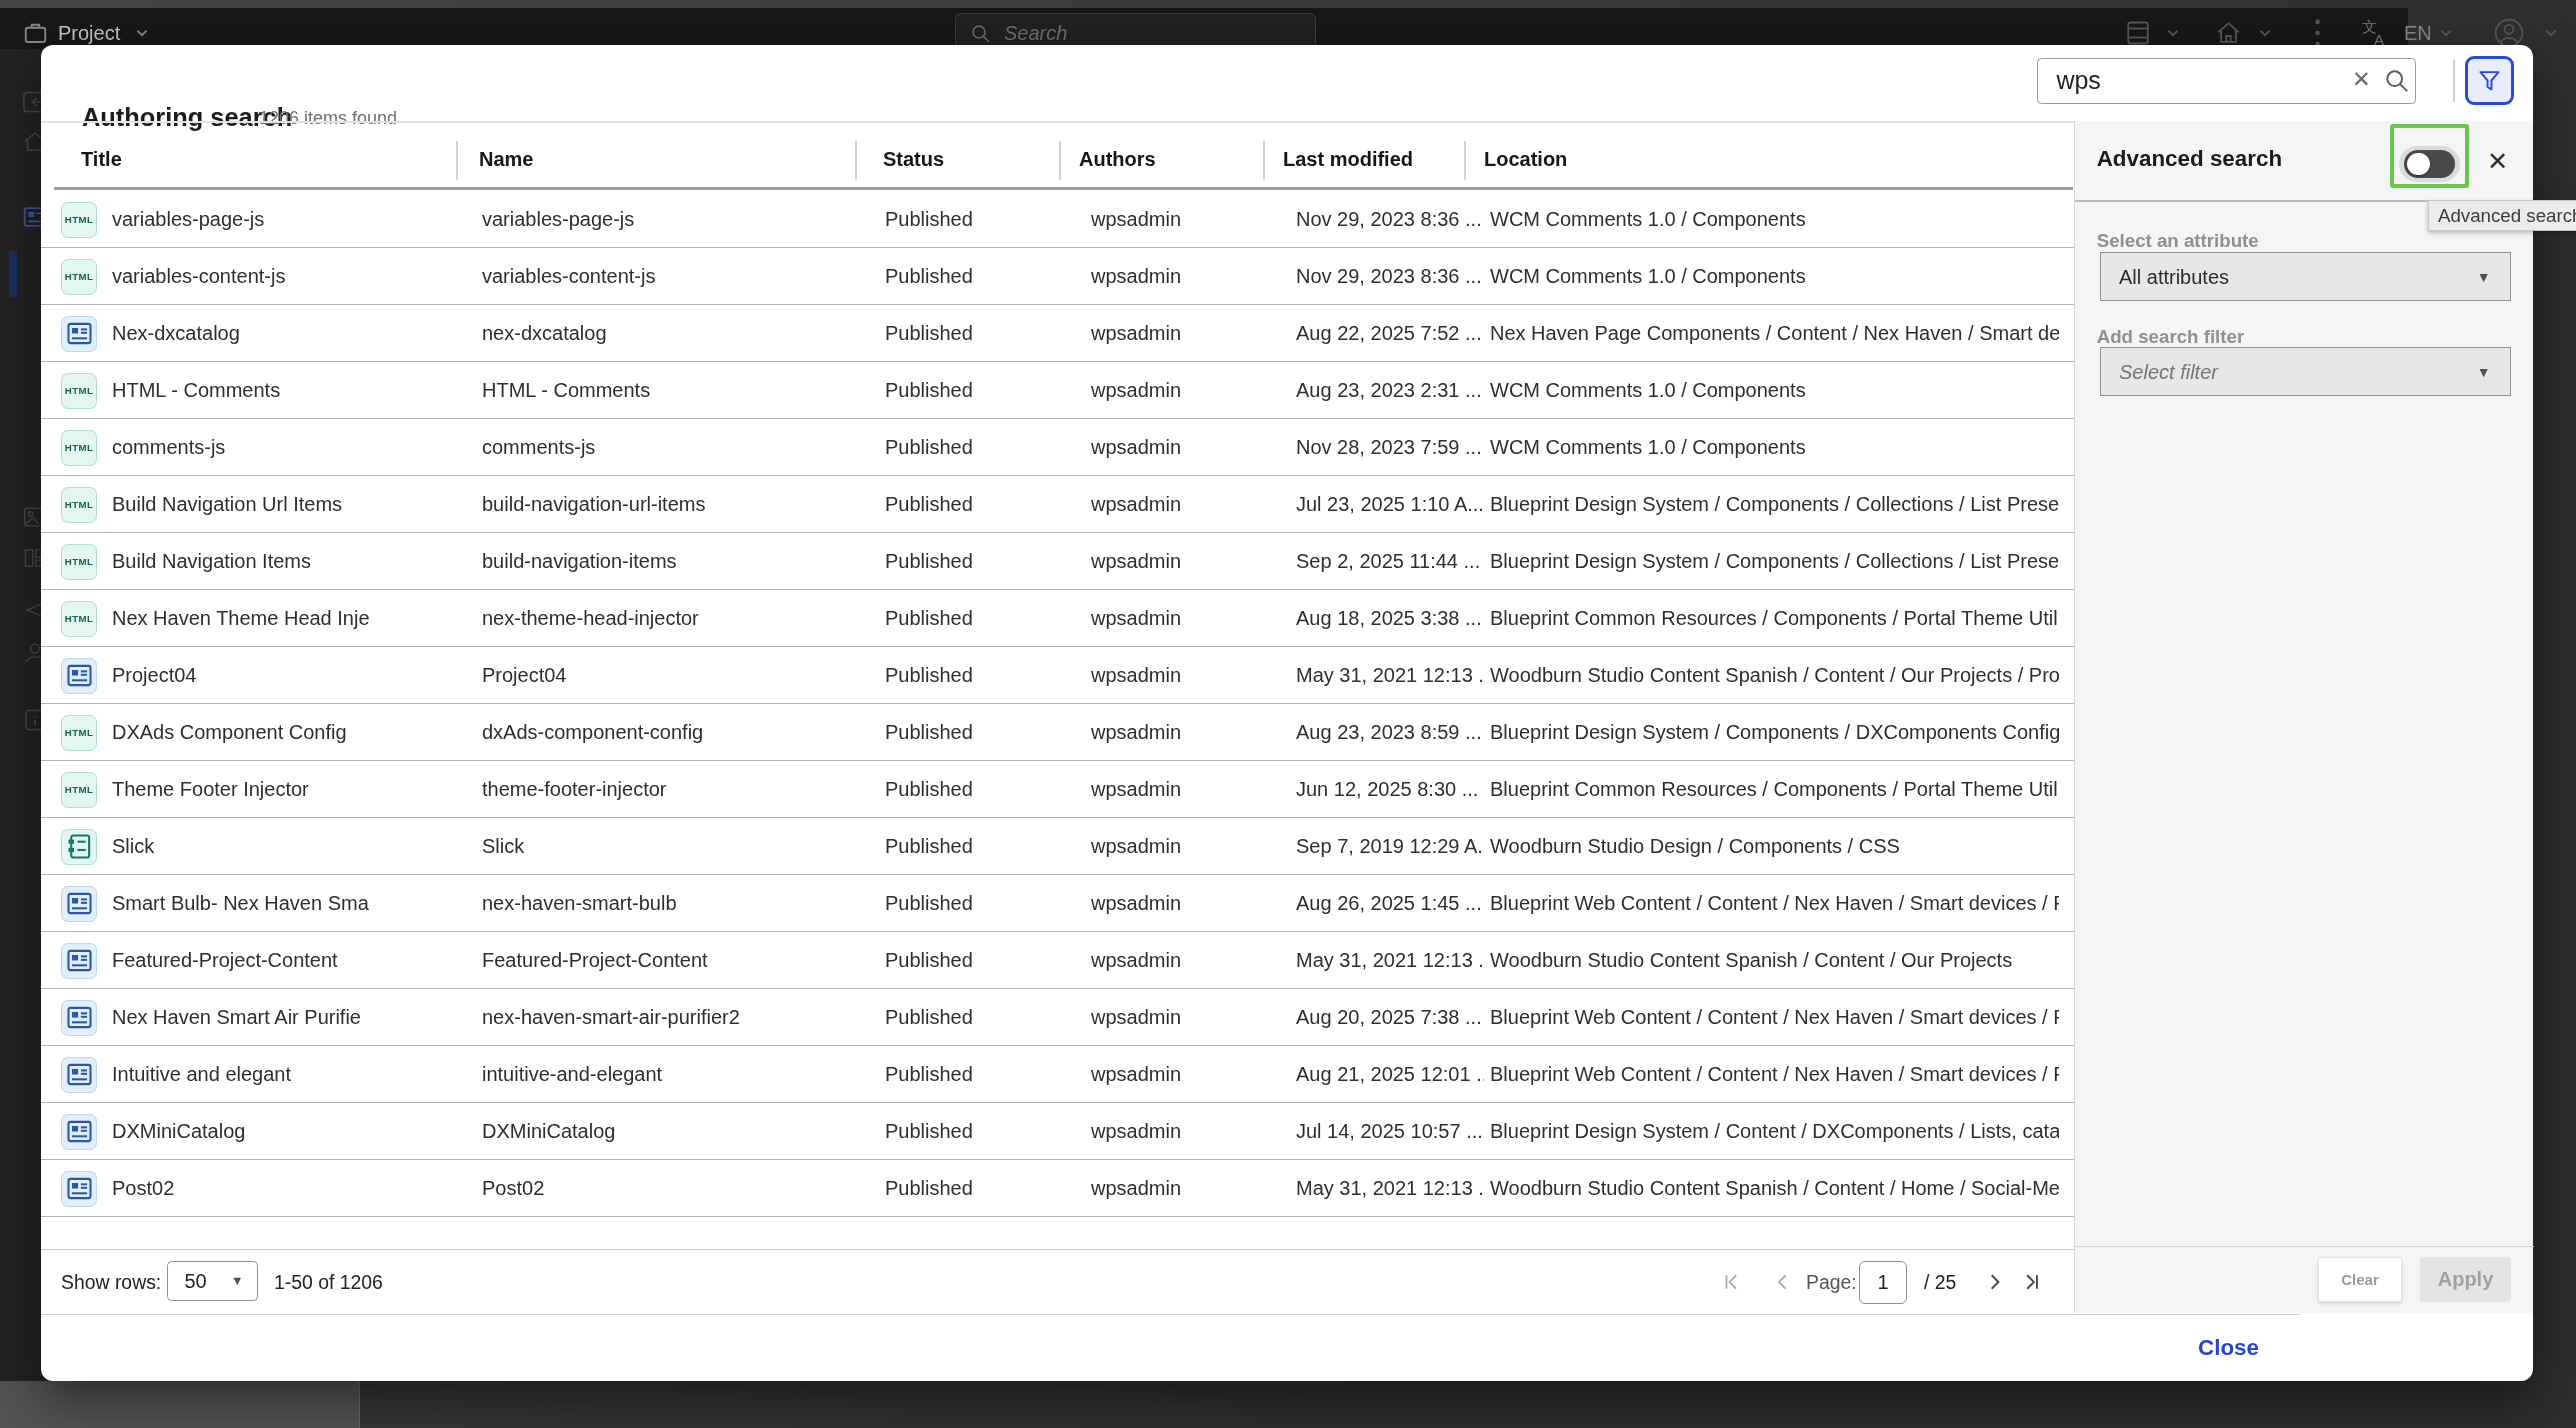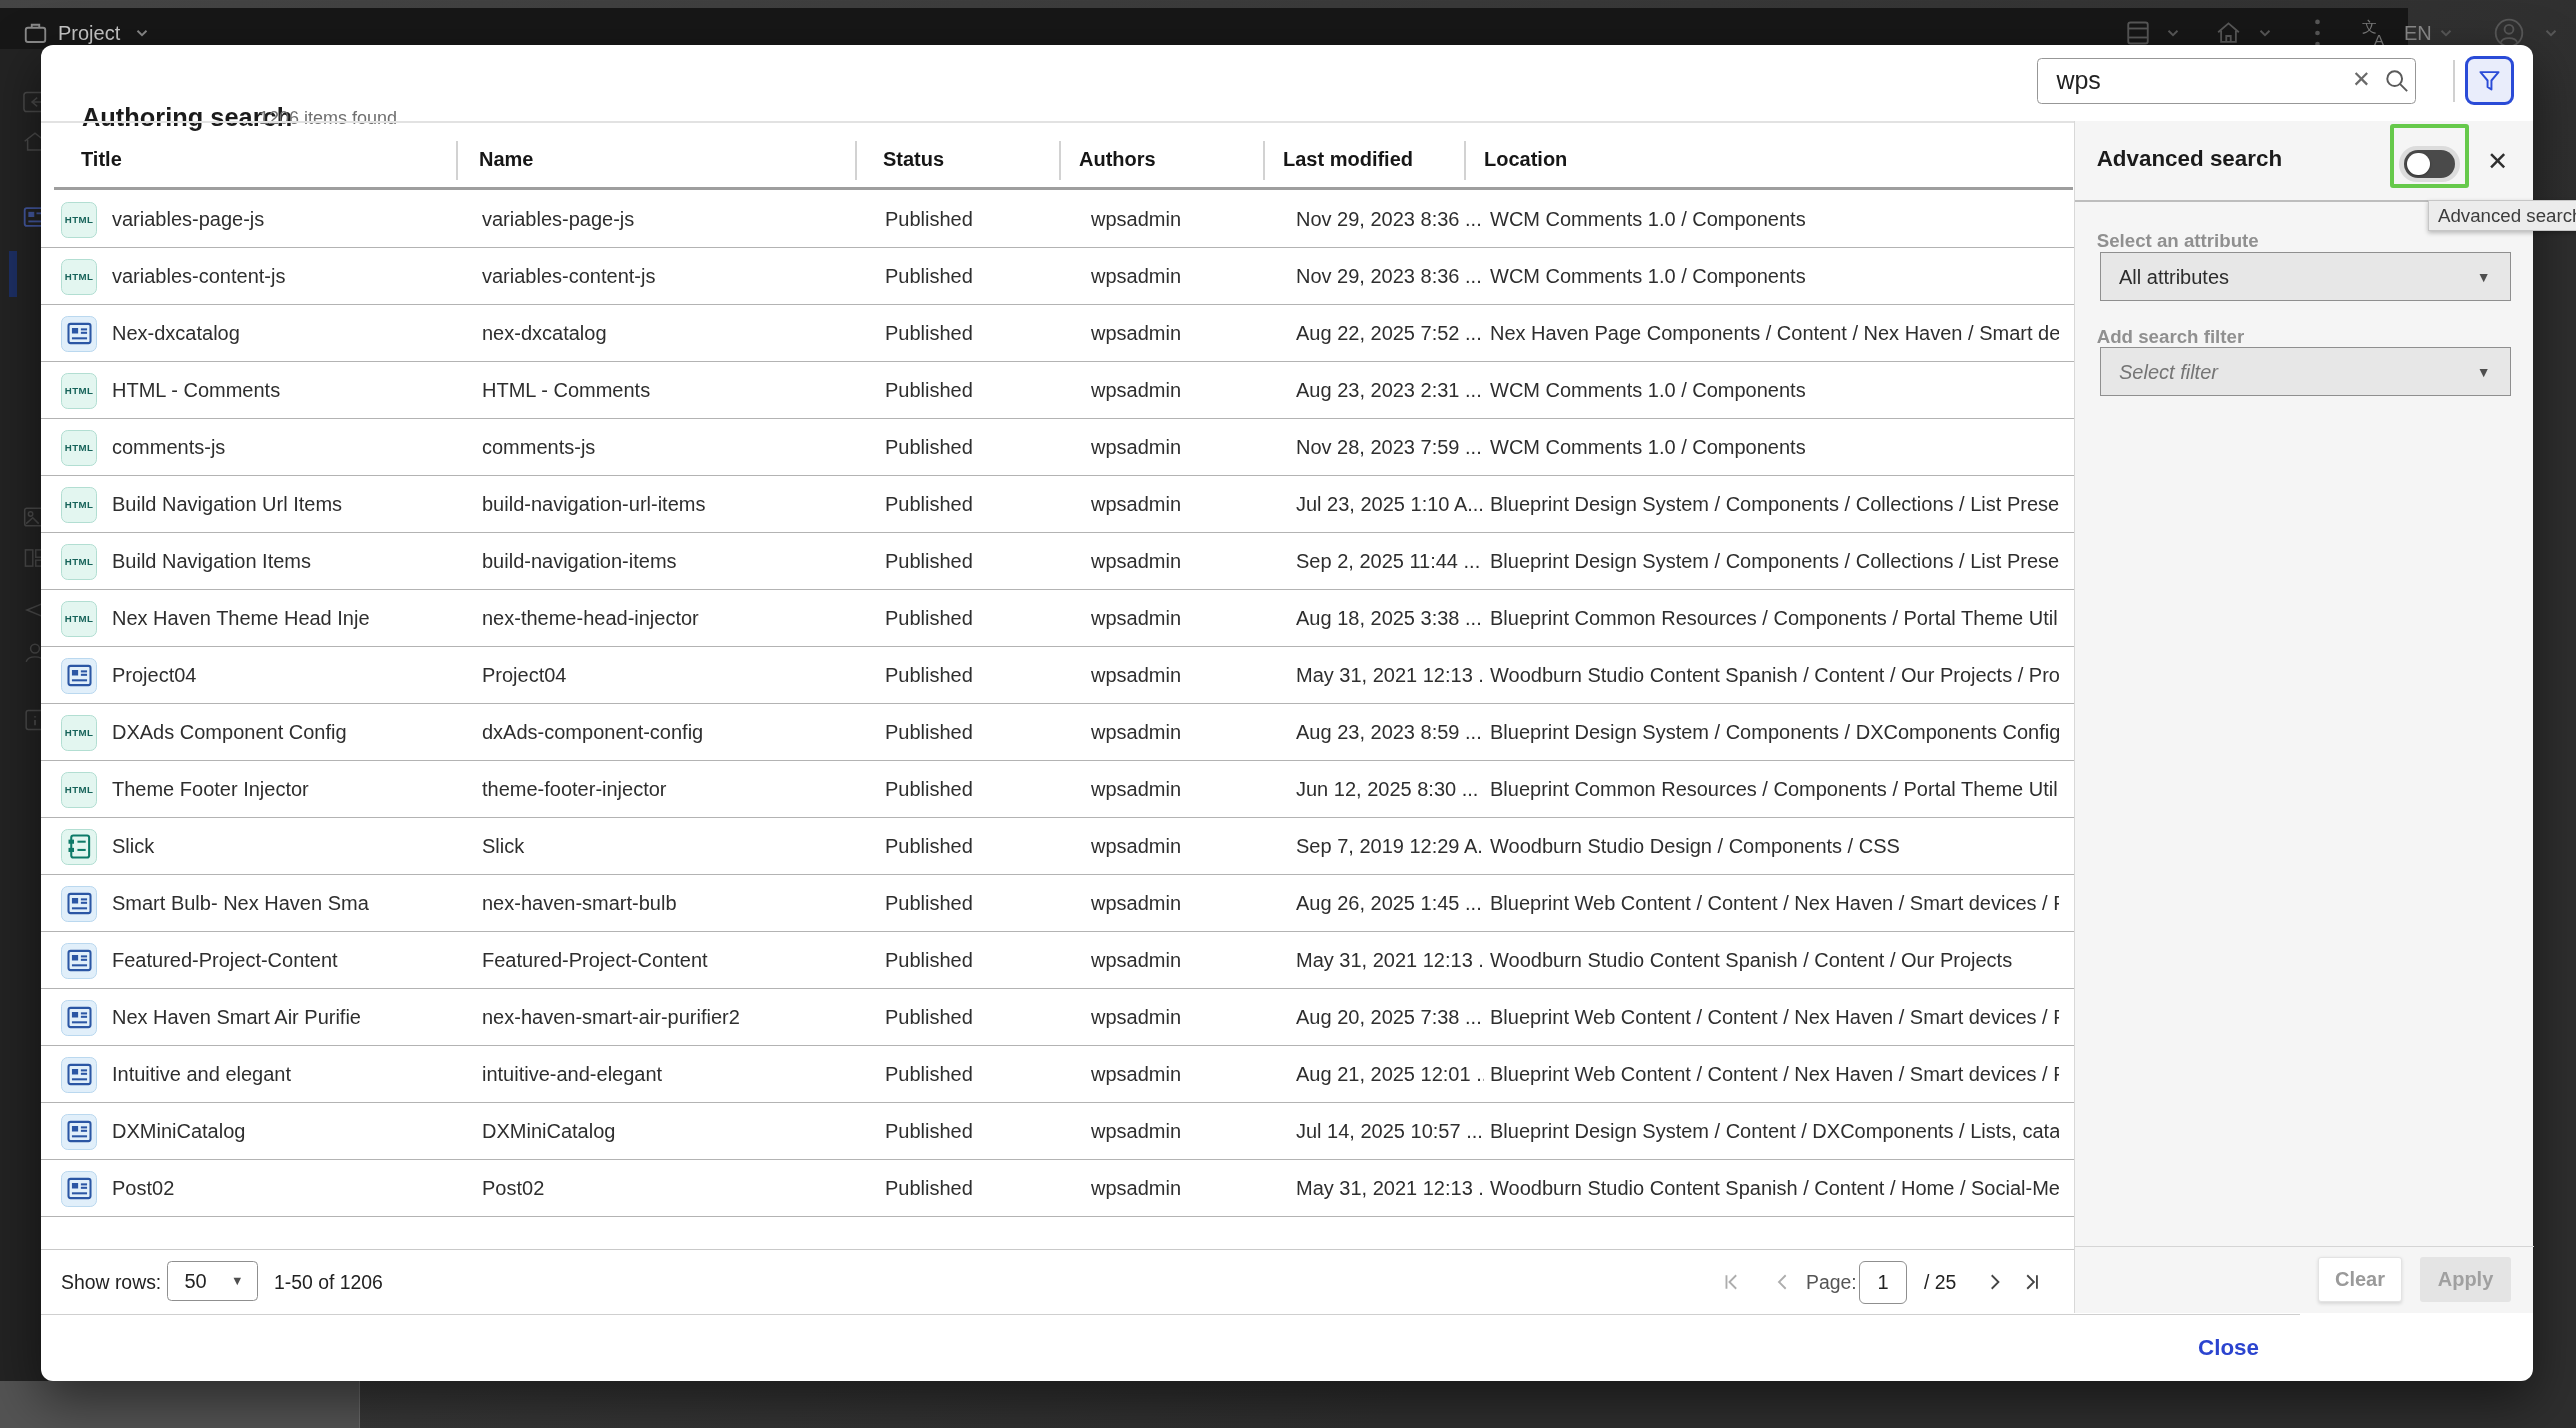--- a/index.html
+++ b/index.html
@@ -77,21 +77,21 @@
   #tooltip{left:353px;top:79px;background:#ececec;border:0.7px solid #c6c6c6;box-shadow:0 1.5px 4.5px rgba(0,0,0,.25);
     font-size:18.7px;color:#3c3c3c;padding:3.7px 9px;white-space:nowrap;z-index:6;}
   .p-label{position:absolute;left:21.7px;font-size:18.7px;font-weight:600;color:#909090;}
   .dropdown{position:absolute;left:25px;width:411px;height:49px;background:#e7e7e7;border:1.5px solid #8f8f8f;
     box-sizing:border-box;cursor:pointer;padding-left:40px;}
   .dropdown .dv{position:absolute;left:18px;top:50%;transform:translateY(-50%);font-size:20px;color:#2c2c2c;}
   .dropdown .ph{font-style:italic;color:#757575;}
   .dropdown .caret{position:absolute;right:19.4px;top:50%;transform:translateY(-50%);font-size:14px;color:#4f4f4f;}
   #p-foot{left:0;top:1125px;width:459px;height:67px;border-top:1.5px solid #d5d5d5;box-sizing:border-box;}
   #btn-clear{position:absolute;left:243px;top:9.7px;width:84px;height:45px;background:#fff;border:0.7px solid #e3e3e3;
-    border-radius:3px;box-shadow:0 1.5px 3.7px rgba(0,0,0,.12);font-size:20px;font-weight:700;color:#9a9a9a;cursor:pointer;}
+    border-radius:3px;box-shadow:0 1.5px 3.7px rgba(0,0,0,.12);font-size:15px;font-weight:700;color:#9a9a9a;cursor:pointer;}
   #btn-apply{position:absolute;left:345px;top:9.7px;width:91px;height:45px;background:#e4e4e4;border:none;
     border-radius:3px;font-size:20px;font-weight:700;color:#a0a0a0;cursor:pointer;}
   
   #m-foot{left:0;top:1269px;width:2259px;height:67px;border-top:1.5px solid #cfcfcf;box-sizing:border-box;}
   #close-link{position:absolute;right:41px;top:50%;transform:translateY(-50%);font-size:22.4px;font-weight:700;color:#2b44cf;cursor:pointer;}
   svg{display:block;}
 </style>
 </head>
 <body>
 
@@ -101,20 +101,29 @@
         <rect x="5" y="11" width="26" height="19" rx="3" fill="none" stroke="#8a8a8a" stroke-width="2.5"></rect>
         <path d="M13 11 v-4 h10 v4" fill="none" stroke="#8a8a8a" stroke-width="2.5"></path>
       </svg>
   </span>
   <span class="tb-txt" style="left:58px;">Project</span>
   <span class="tb-ic" style="left:133px;">
     <svg width="18" height="18" viewBox="0 0 24 24">
         <polyline points="6,9 12,15 18,9" fill="none" stroke="#8a8a8a" stroke-width="2.5"></polyline>
       </svg>
   </span>
+  <div id="tb-search">
+    <span class="tb-ic" style="left:13.4px;">
+      <svg width="24" height="24" viewBox="0 0 36 36">
+          <circle cx="15" cy="15" r="9" fill="none" stroke="#6f6f6f" stroke-width="2.5"></circle>
+          <line x1="22" y1="22" x2="30" y2="30" stroke="#6f6f6f" stroke-width="2.5"></line>
+        </svg>
+    </span>
+    <input placeholder="Search" style="">
+  </div>
   <span class="tb-ic" style="left:2123px;">
     <svg width="30" height="30" viewBox="0 0 40 40">
         <rect x="7" y="6" width="26" height="28" rx="3" fill="none" stroke="#585858" stroke-width="2.5"></rect>
         <line x1="7" y1="14" x2="33" y2="14" stroke="#585858" stroke-width="2.5"></line>
         <line x1="7" y1="26" x2="33" y2="26" stroke="#585858" stroke-width="2.5"></line>
       </svg>
   </span>
   <span class="tb-ic" style="left:2164px;">
     <svg width="18" height="18" viewBox="0 0 24 24">
         <polyline points="6,9 12,15 18,9" fill="none" stroke="#585858" stroke-width="2.5"></polyline>

